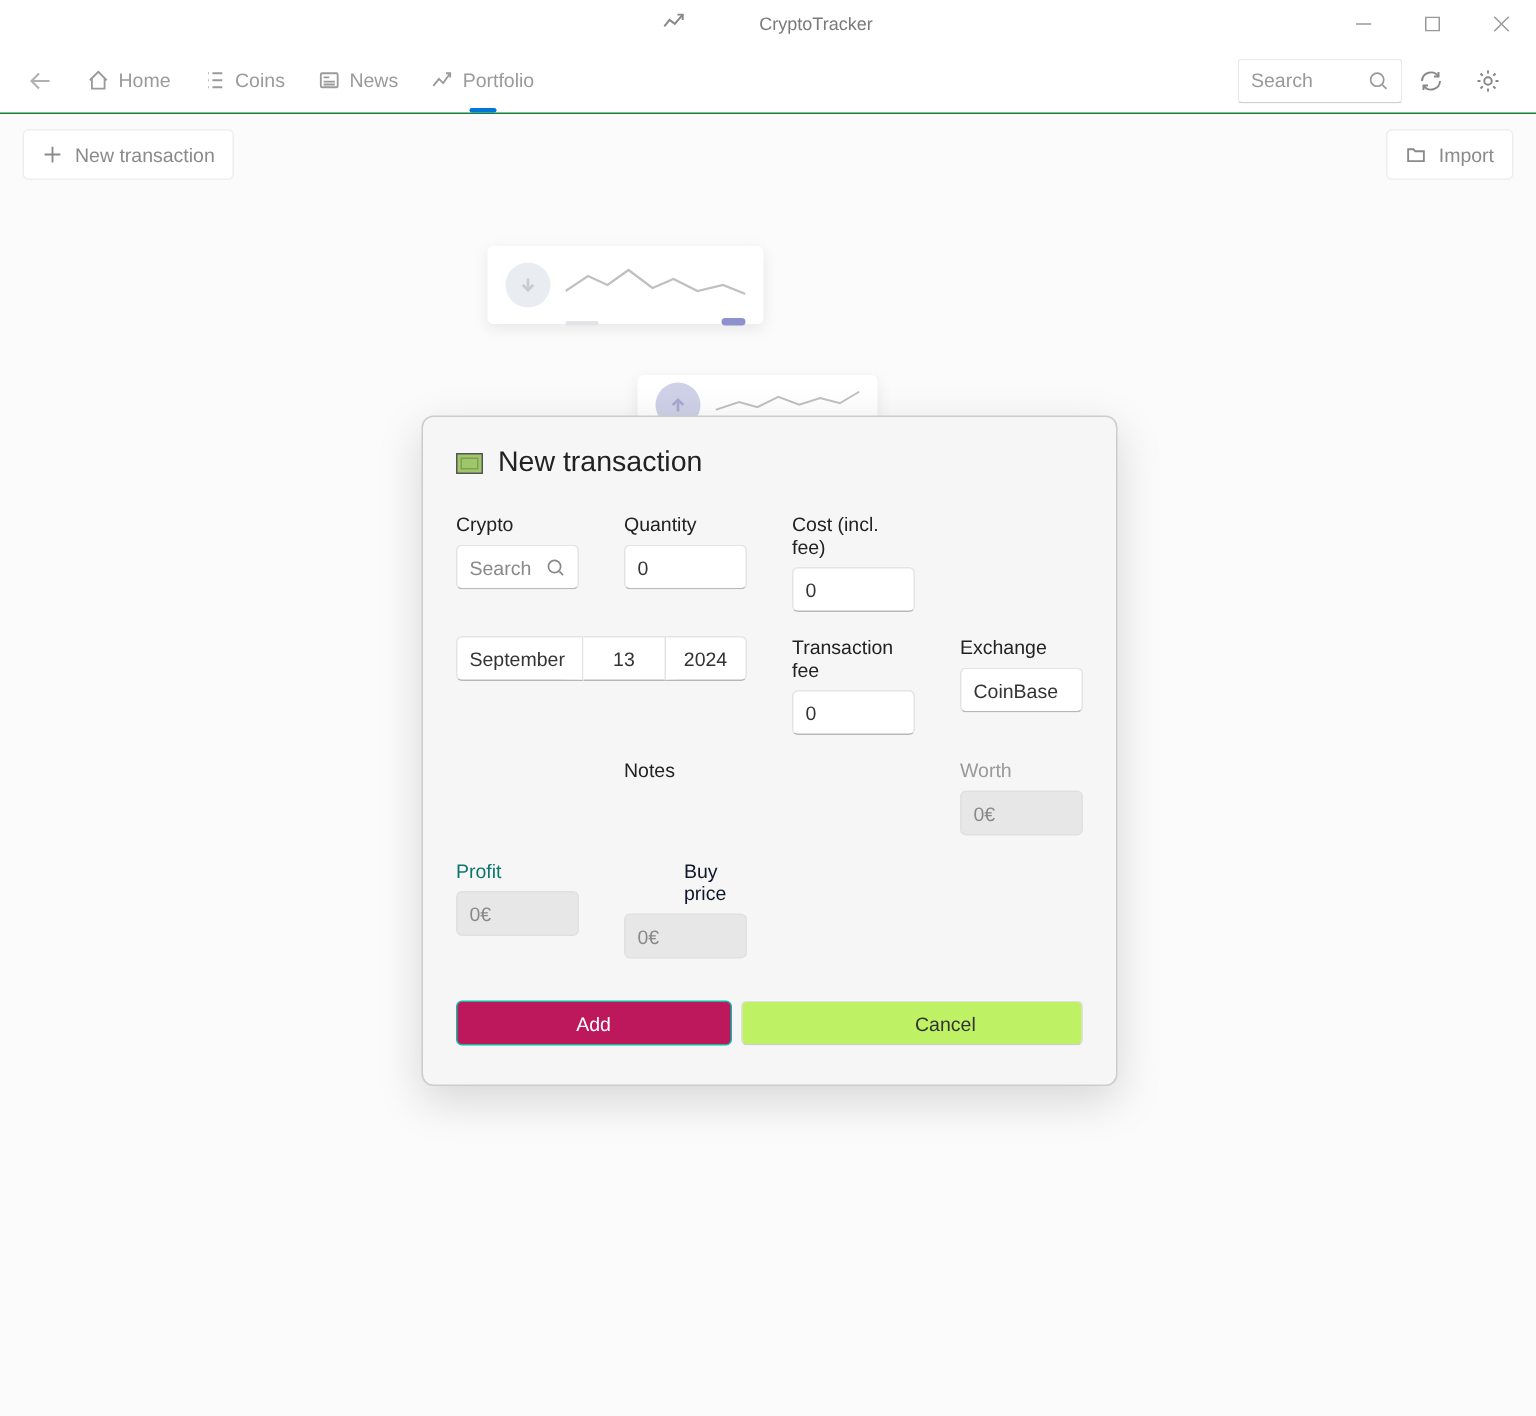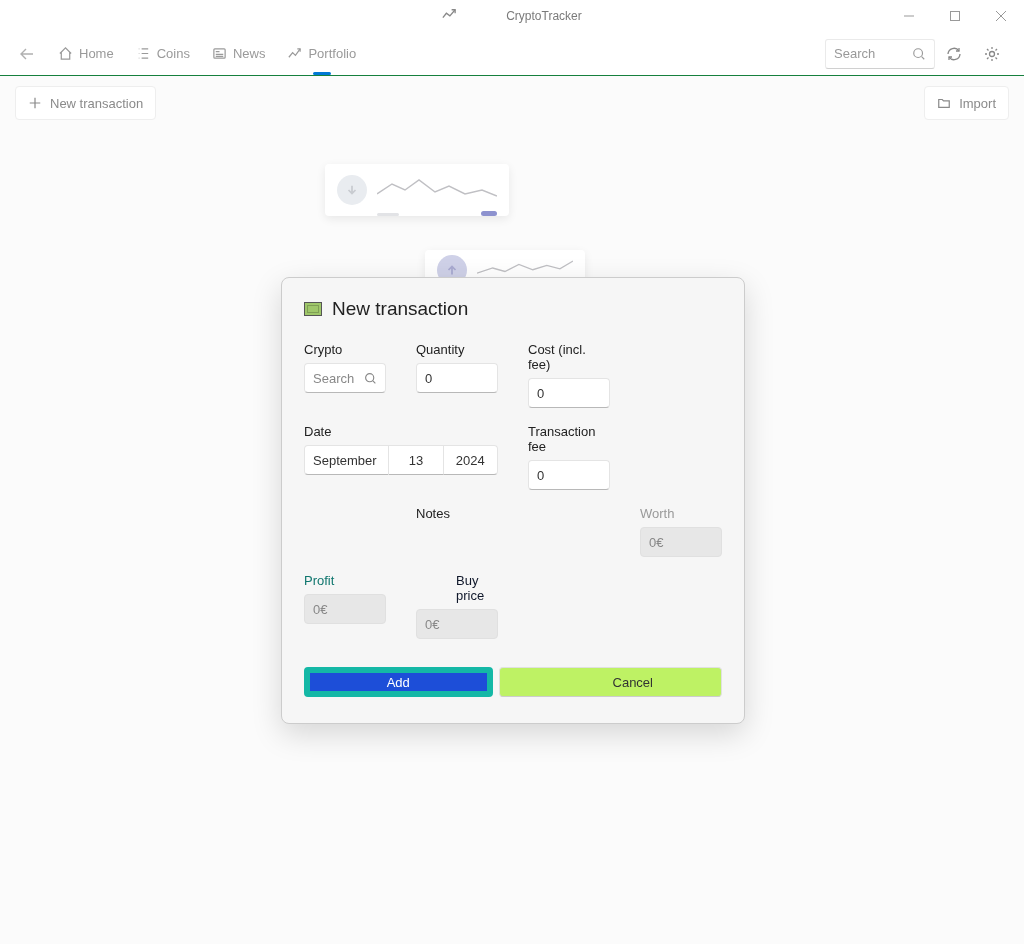--- a/index.html
+++ b/index.html
@@ -313,23 +313,23 @@
     .btn {
       flex: 1;
       height: 30px;
       border-radius: 4px;
       display: flex;
       align-items: center;
       justify-content: center;
       font-size: 13px;
     }
     .btn-primary {
-      background: #1d4ed8;
+      background: #be185d;
       color: #fff;
-      border: 6px solid #14b8a6;
+      border: 1px solid #14b8a6;
     }
     .btn-secondary {
       background: #bef264;
       color: #333;
       border: 1px solid #e0e0e0;
       border-bottom: 1px solid #ccc;
       padding-left: 45px;
     }
   </style>
 </head>
@@ -485,40 +485,45 @@
           </div>
       </div>
       <div class="form-field">
         <label>Cost (incl. fee)</label>
         <div class="form-input">
             <span>0</span>
           </div>
       </div>
 
       <div class="form-field date-row">
-        <label>Date</label>
         <div class="date-inputs">
           <div class="form-input date-month">
               <span>September</span>
             </div>
           <div class="form-input date-day">
               <span>13</span>
             </div>
           <div class="form-input date-year">
               <span>2024</span>
             </div>
         </div>
       </div>
       <div class="form-field fee-field">
         <label>Transaction fee</label>
         <div class="form-input">
             <span>0</span>
           </div>
       </div>
 
+      <div class="form-field">
+        <label>Exchange</label>
+        <div class="form-input">
+            <span>CoinBase</span>
+          </div>
+      </div>
       <div class="form-field notes-field">
         <label>Notes</label>
       </div>
 
       <div class="form-field">
         <label class="readonly-label" style="color:#999;">Worth</label>
         <div class="form-input readonly">
             <span>0€</span>
           </div>
       </div>

